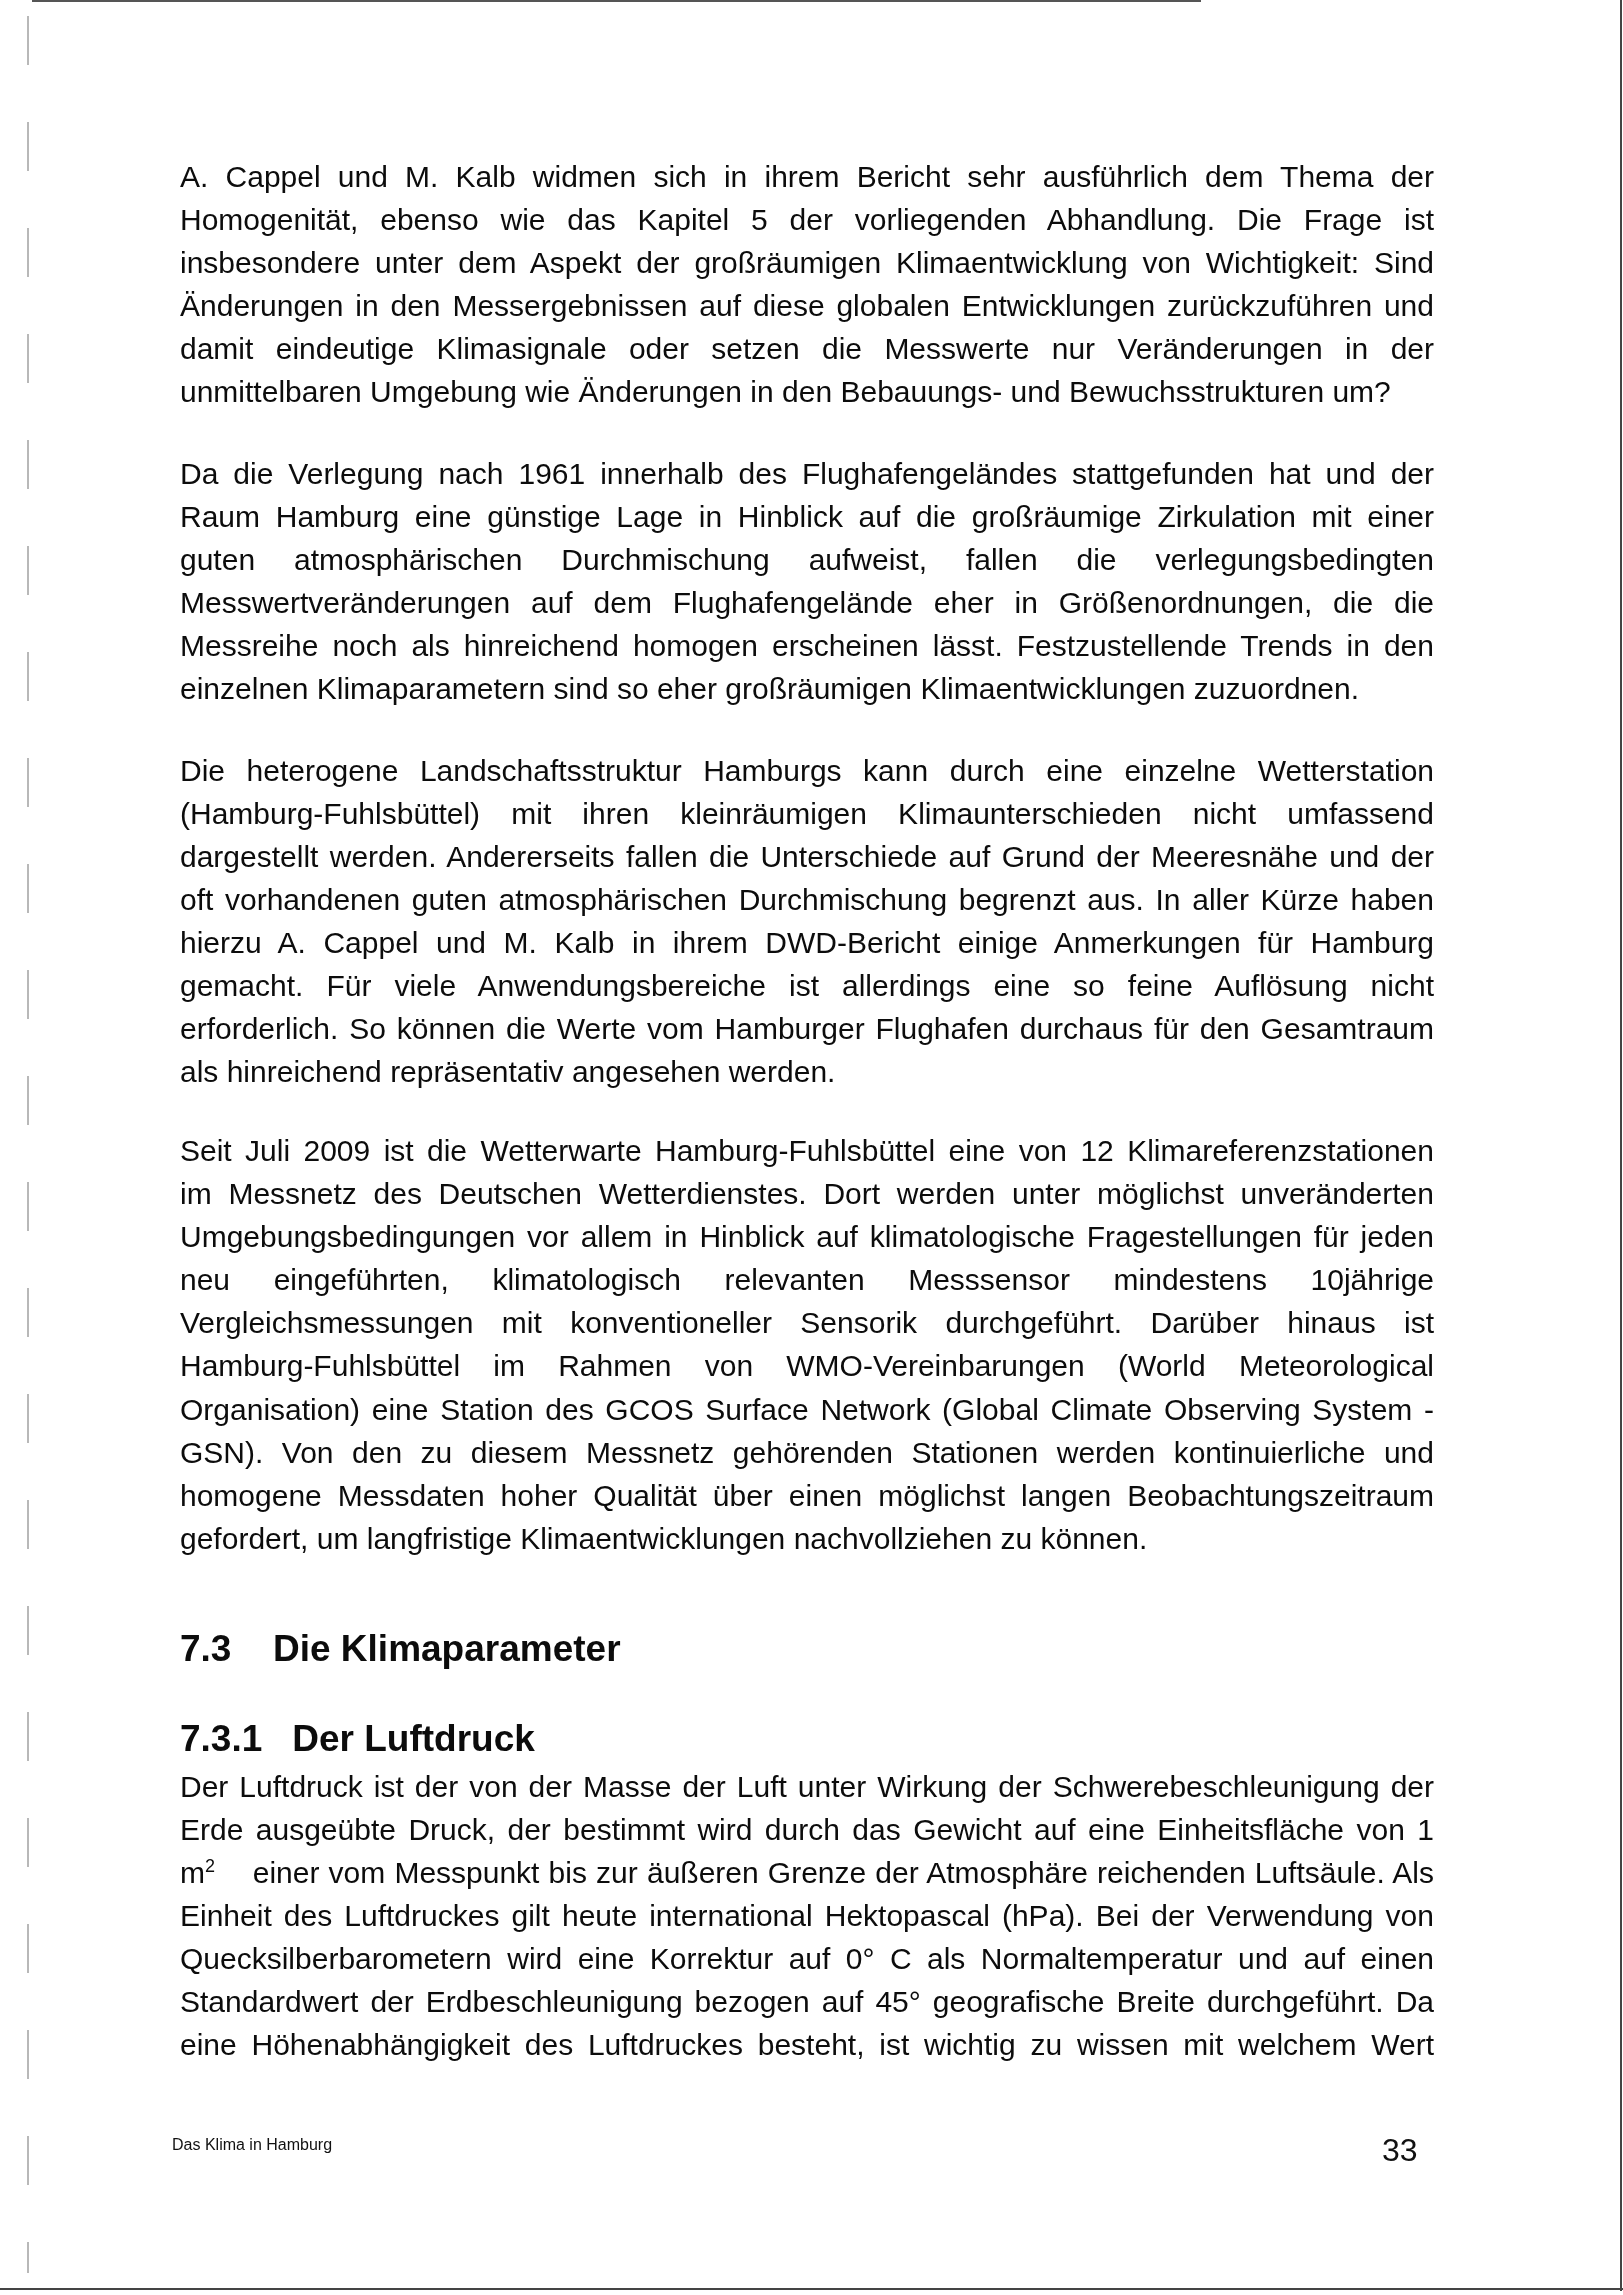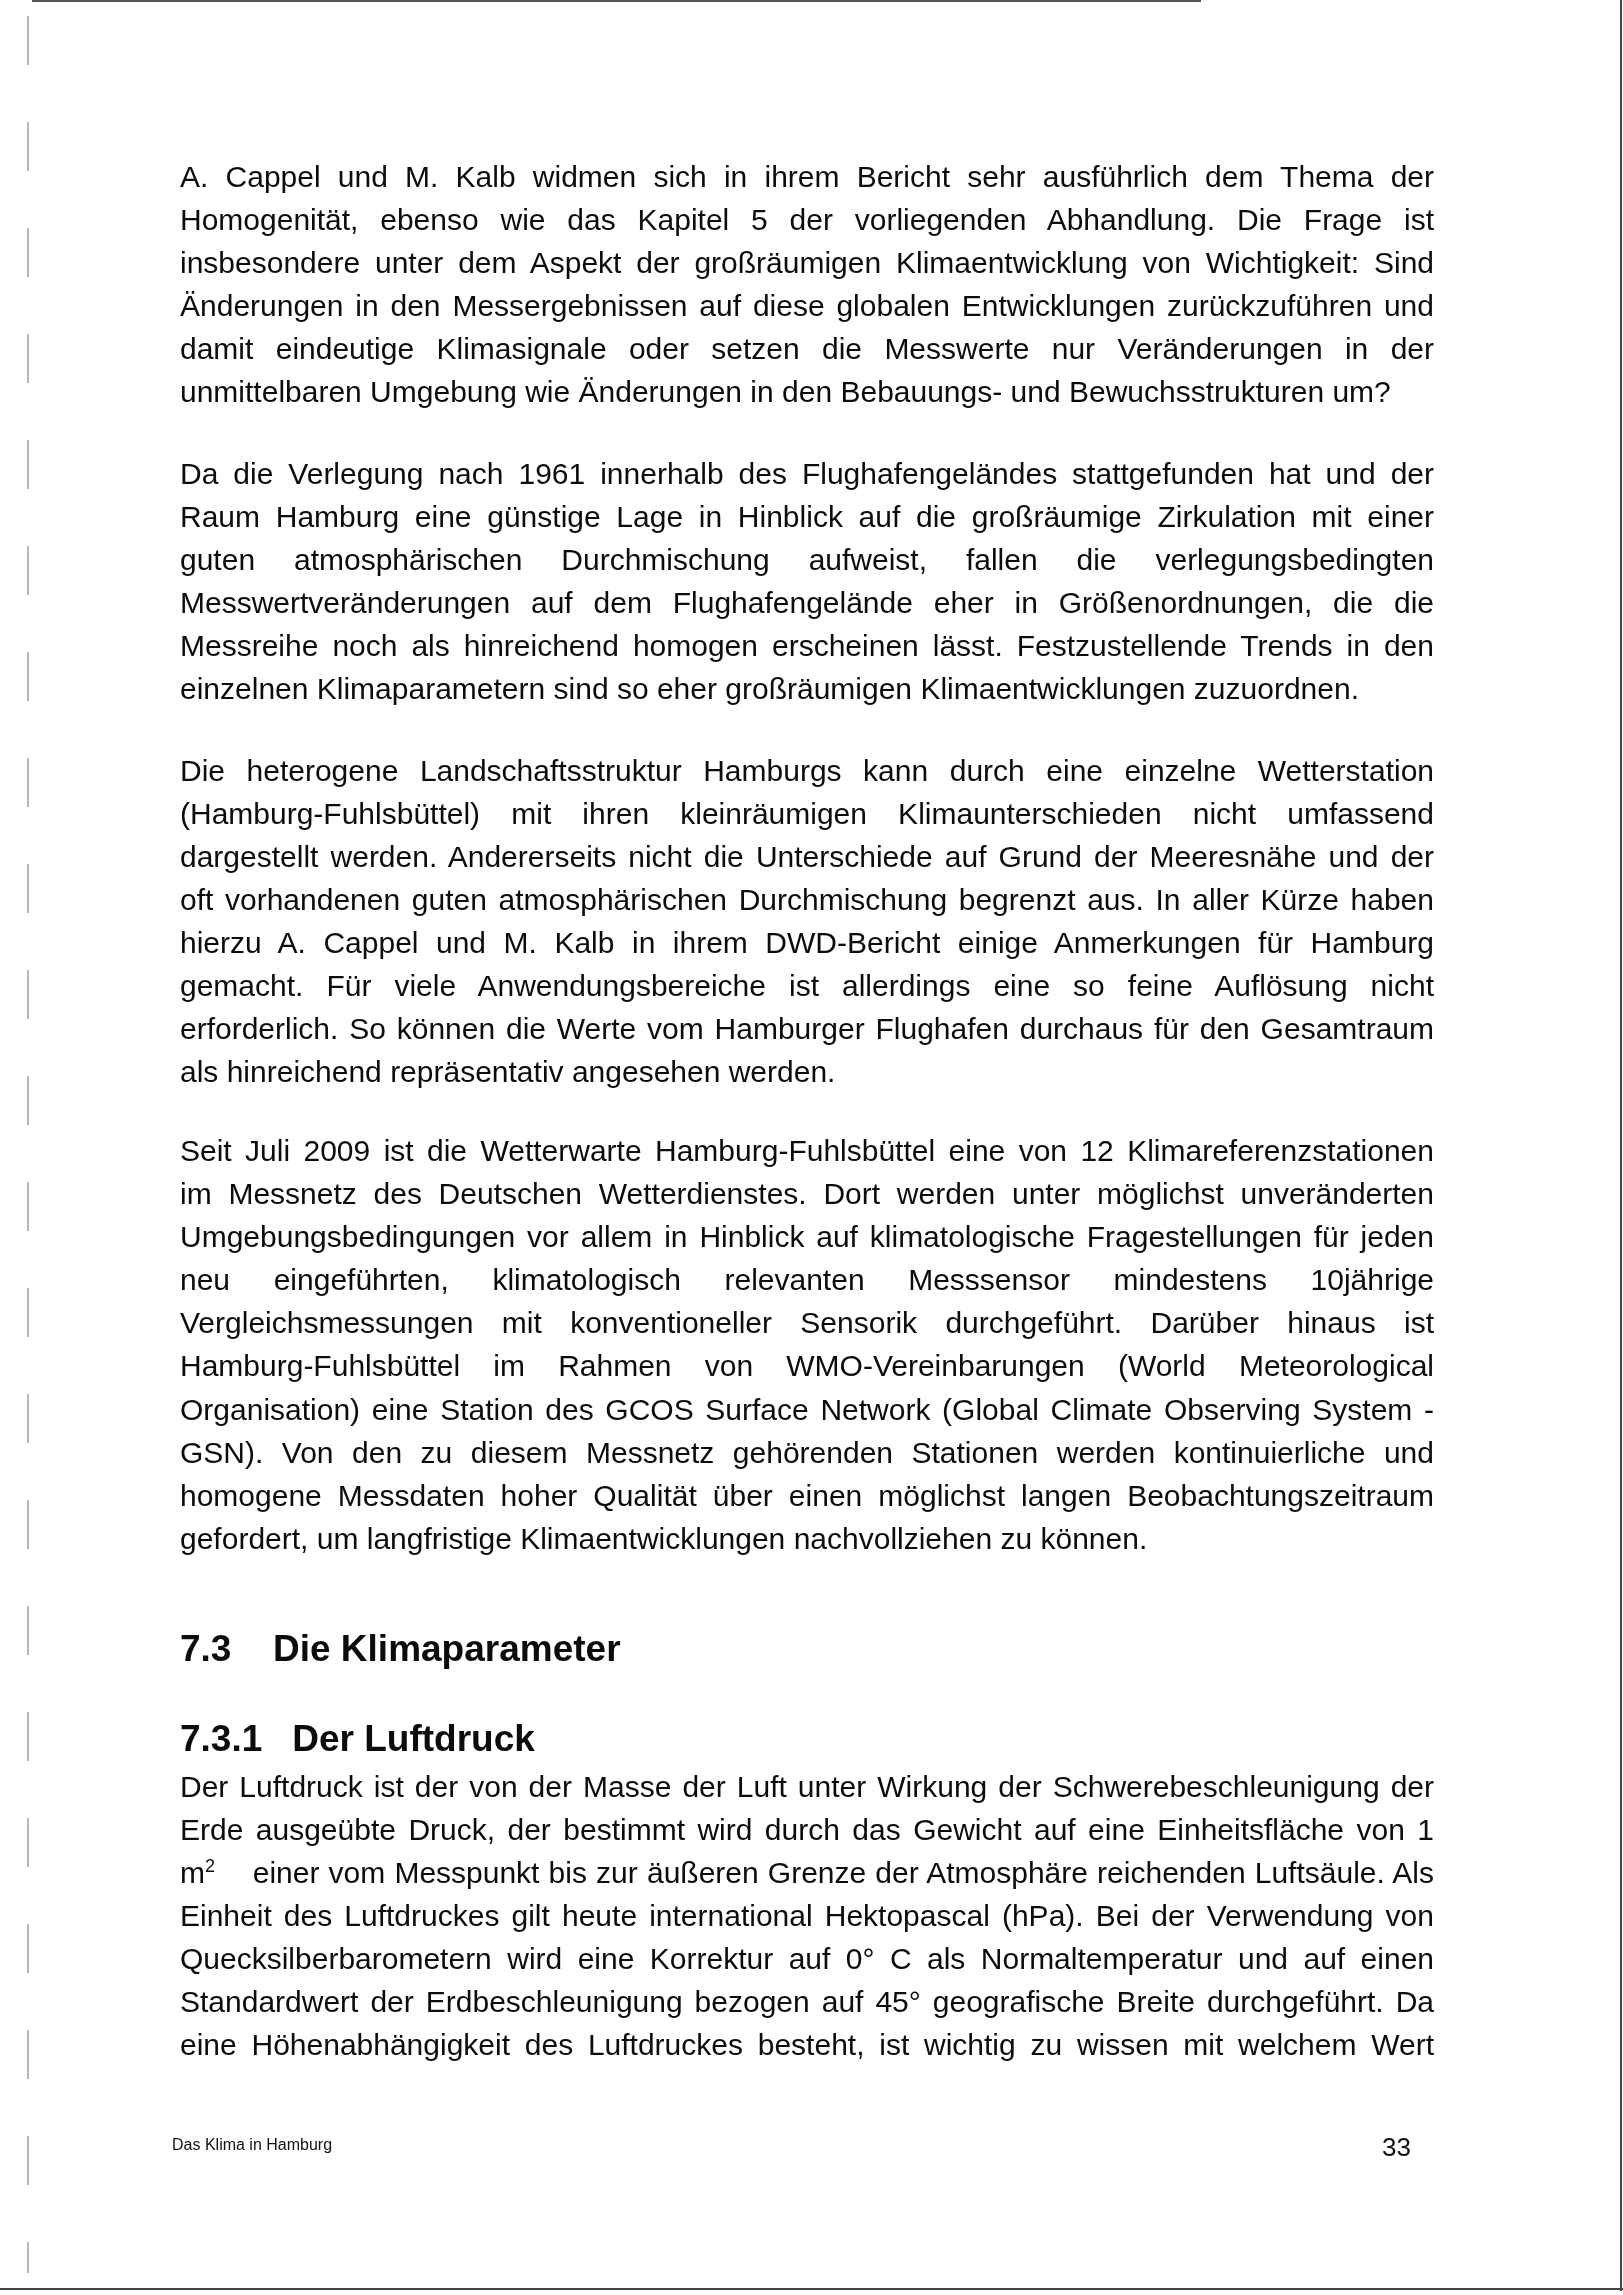--- a/index.html
+++ b/index.html
@@ -18,21 +18,21 @@
   .heading {
     position: absolute; left: 180px;
     font-family: "Liberation Sans", sans-serif; font-weight: bold; font-size: 37px; color: #0c0c0c;
     line-height: 1; white-space: nowrap;
   }
   .heading .num { display: inline-block; }
   .h2 .num { width: 93px; }
   .h3 .num2 { display: inline-block; margin-right: 30px; }
   sup { font-size: 18px; vertical-align: 11.4px; line-height: 0; }
   .footer-title { position: absolute; left: 172px; font-family: "Liberation Sans", sans-serif; font-size: 16px; color: #111; }
-  .footer-page { position: absolute; left: 1382px; font-family: "Liberation Sans", sans-serif; font-size: 26px; color: #111; }
+  .footer-page { position: absolute; left: 1382px; font-family: "Liberation Sans", sans-serif; font-size: 32px; color: #111; }
 </style>
 </head>
 <body>
 
 <div class="page">
   <div class="scan-top" style="left:32px;width:1169px;"></div>
   <div class="scan-left"></div>
   <div class="scan-right" style="top:0;height:2291px;left:1620px;"></div>
   <div class="scan-bottom" style="left:0;width:1623px;"></div>
 
@@ -50,21 +50,21 @@
     <div class="line j" style="top:502px">Raum Hamburg eine günstige Lage in Hinblick auf die großräumige Zirkulation mit einer</div>
     <div class="line j" style="top:545px">guten atmosphärischen Durchmischung aufweist, fallen die verlegungsbedingten</div>
     <div class="line j" style="top:588px">Messwertveränderungen auf dem Flughafengelände eher in Größenordnungen, die die</div>
     <div class="line j" style="top:631px">Messreihe noch als hinreichend homogen erscheinen lässt. Festzustellende Trends in den</div>
     <div class="line" style="top:674px">einzelnen Klimaparametern sind so eher großräumigen Klimaentwicklungen zuzuordnen.</div>
   </div>
 
   <div>
     <div class="line j" style="top:756px">Die heterogene Landschaftsstruktur Hamburgs kann durch eine einzelne Wetterstation</div>
     <div class="line j" style="top:799px">(Hamburg-Fuhlsbüttel) mit ihren kleinräumigen Klimaunterschieden nicht umfassend</div>
-    <div class="line j" style="top:842px">dargestellt werden. Andererseits nicht die Unterschiede auf Grund der Meeresnähe und der</div>
+    <div class="line j" style="top:842px">dargestellt werden. Andererseits fallen die Unterschiede auf Grund der Meeresnähe und der</div>
     <div class="line j" style="top:885px">oft vorhandenen guten atmosphärischen Durchmischung begrenzt aus. In aller Kürze haben</div>
     <div class="line j" style="top:928px">hierzu A. Cappel und M. Kalb in ihrem DWD-Bericht einige Anmerkungen für Hamburg</div>
     <div class="line j" style="top:971px">gemacht. Für viele Anwendungsbereiche ist allerdings eine so feine Auflösung nicht</div>
     <div class="line j" style="top:1014px">erforderlich. So können die Werte vom Hamburger Flughafen durchaus für den Gesamtraum</div>
     <div class="line" style="top:1057px">als hinreichend repräsentativ angesehen werden.</div>
   </div>
 
   <div>
     <div class="line j" style="top:1136px">Seit Juli 2009 ist die Wetterwarte Hamburg-Fuhlsbüttel eine von 12 Klimareferenzstationen</div>
     <div class="line j" style="top:1179px">im Messnetz des Deutschen Wetterdienstes. Dort werden unter möglichst unveränderten</div>

